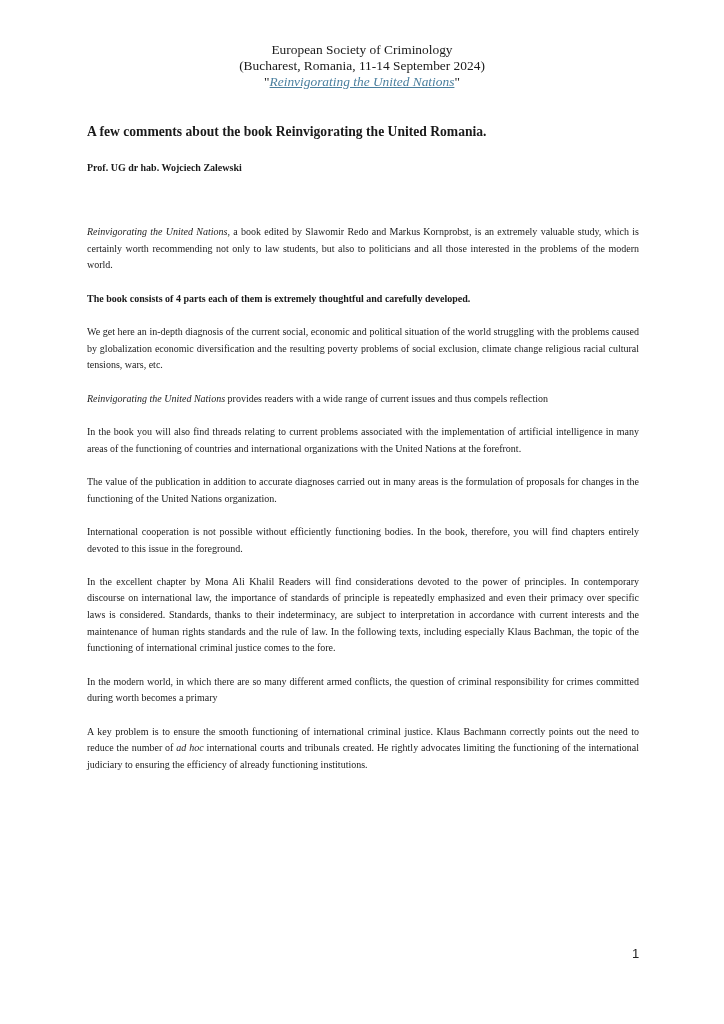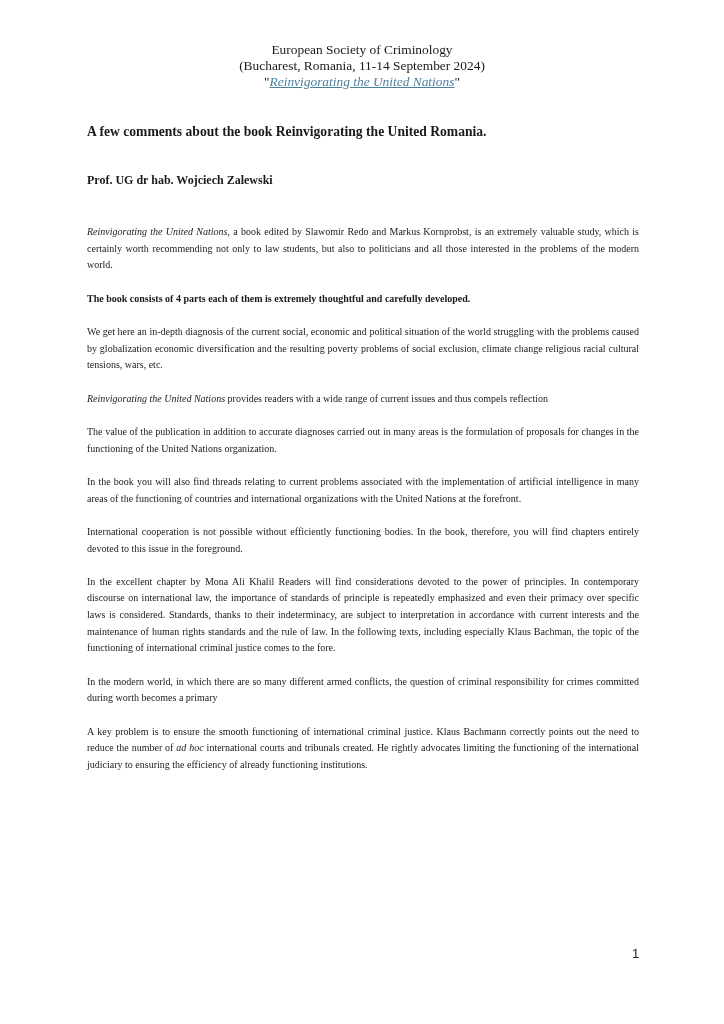--- a/index.html
+++ b/index.html
@@ -41,22 +41,22 @@
       left: 87px;
       top: 124px;
       font-size: 13.6px;
       font-weight: bold;
       line-height: 16px;
       white-space: nowrap;
     }
     .author {
       position: absolute;
       left: 87px;
-      top: 172px;
-      font-size: 12px;
+      top: 160px;
+      font-size: 10px;
       font-weight: bold;
       line-height: 16px;
       white-space: nowrap;
     }
     .body-text {
       position: absolute;
       left: 87px;
       top: 224px;
       width: 552px;
       font-size: 10px;
@@ -94,22 +94,22 @@
   </div>
 
   <div class="title">A few comments about the book Reinvigorating the United Romania.</div>
   <div class="author">Prof. UG dr hab. Wojciech Zalewski</div>
 
   <div class="body-text">
     <p><em>Reinvigorating the United Nations</em><span>, a book edited by Slawomir Redo and Markus Kornprobst, is an extremely valuable study, which is certainly worth recommending not only to law students, but also to politicians and all those interested in the problems of the modern world.</span></p>
     <p class="left">The book consists of 4 parts each of them is extremely thoughtful and carefully developed.</p>
     <p>We get here an in-depth diagnosis of the current social, economic and political situation of the world struggling with the problems caused by globalization economic diversification and the resulting poverty problems of social exclusion, climate change religious racial cultural tensions, wars, etc.</p>
     <p><em>Reinvigorating the United Nations</em><span> provides readers with a wide range of current issues and thus compels reflection</span></p>
+    <p>In the book you will also find threads relating to current problems associated with the implementation of artificial intelligence in many areas of the functioning of countries and international organizations with the United Nations at the forefront.</p>
     <p>The value of the publication in addition to accurate diagnoses carried out in many areas is the formulation of proposals for changes in the functioning of the United Nations organization.</p>
-    <p>In the book you will also find threads relating to current problems associated with the implementation of artificial intelligence in many areas of the functioning of countries and international organizations with the United Nations at the forefront.</p>
     <p>International cooperation is not possible without efficiently functioning bodies. In the book, therefore, you will find chapters entirely devoted to this issue in the foreground.</p>
     <p>In the excellent chapter by Mona Ali Khalil Readers will find considerations devoted to the power of principles. In contemporary discourse on international law, the importance of standards of principle is repeatedly emphasized and even their primacy over specific laws is considered. Standards, thanks to their indeterminacy, are subject to interpretation in accordance with current interests and the maintenance of human rights standards and the rule of law. In the following texts, including especially Klaus Bachman, the topic of the functioning of international criminal justice comes to the fore.</p>
     <p>In the modern world, in which there are so many different armed conflicts, the question of criminal responsibility for crimes committed during worth becomes a primary</p>
     <p><span>A key problem is to ensure the smooth functioning of international criminal justice. Klaus Bachmann correctly points out the need to reduce the number of </span><em>ad hoc</em><span> international courts and tribunals created. He rightly advocates limiting the functioning of the international judiciary to ensuring the efficiency of already functioning institutions.</span></p>
   </div>
 
   <div class="page-number">1</div>
 </div>
 
 </body></html>

